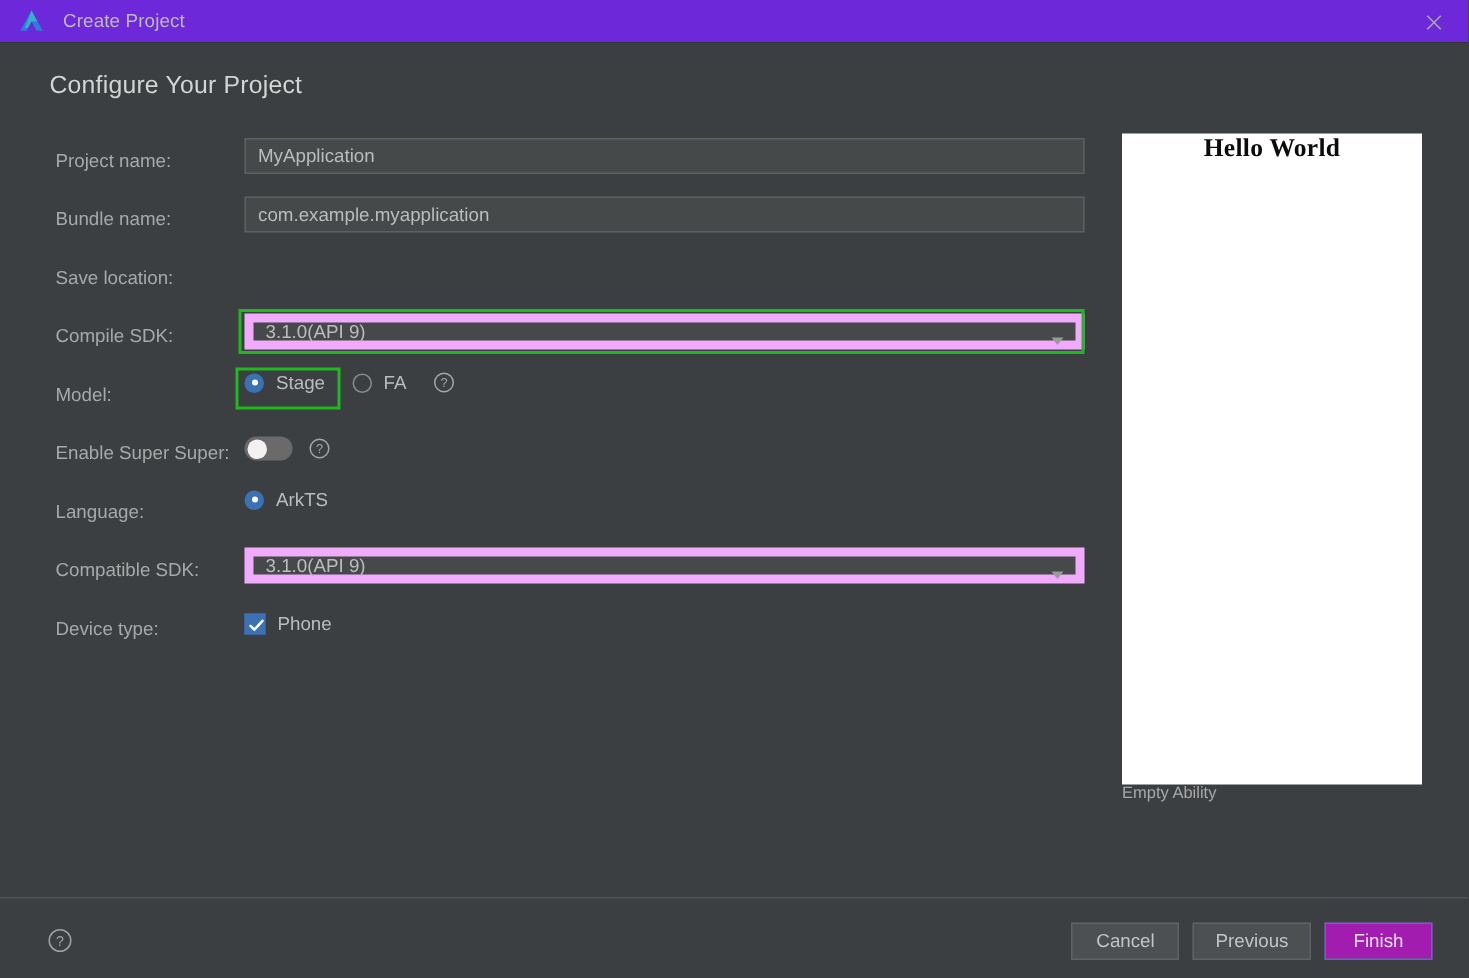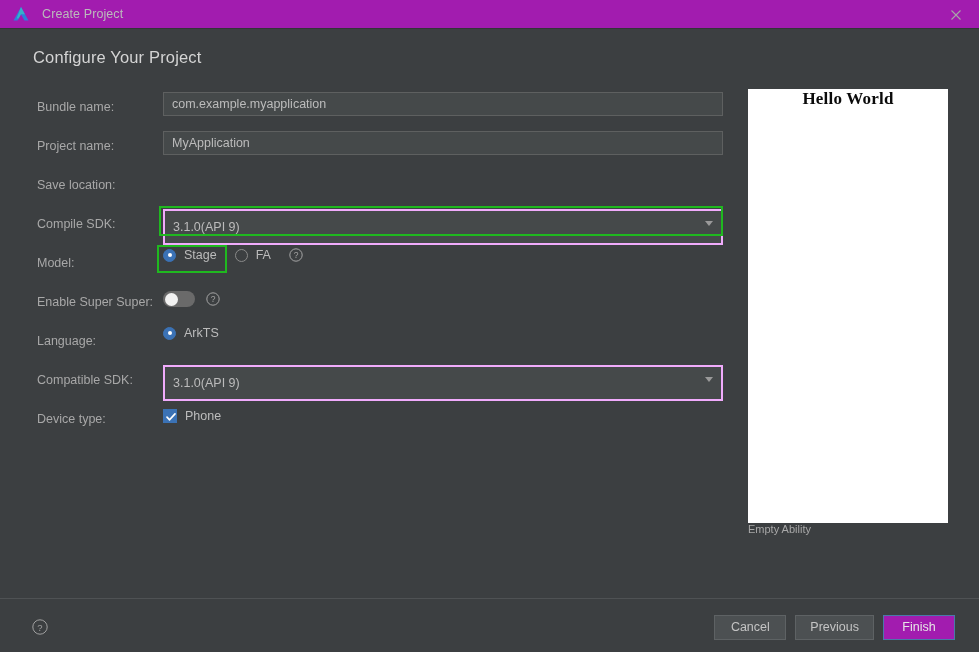--- a/index.html
+++ b/index.html
@@ -18,21 +18,21 @@
     width: 979px;
     height: 652px;
     background: #3c3f41;
   }
 
   
   .titlebar {
     position: absolute;
     left: 0; top: 0;
     width: 979px; height: 29px;
-    background: #a21caf;
+    background: #6d28d9;
     border-bottom: 1px solid #323537;
     display: flex;
     align-items: center;
   }
   .logo {
     width: 18px; height: 18px;
     margin-left: 12px;
     flex: 0 0 auto;
     display: block;
   }
@@ -109,23 +109,23 @@
   .textfield .folder-icon {
     position: absolute;
     right: 7px; top: 4px;
     width: 15px; height: 15px;
   }
 
   
   .combo {
     position: relative;
     width: 560px;
-    height: 36px;
+    height: 24px;
     background: #45494a;
-    border: 2px solid #f0abfc;
+    border: 6px solid #f0abfc;
     display: flex;
     align-items: center;
     padding: 0 8px;
     font-size: 12.5px;
     color: #bcbcbc;
   }
   .combo .arrow {
     position: absolute;
     right: 8px; top: 10px;
     width: 0; height: 0;
@@ -296,33 +296,33 @@
         <path d="M1.5 1.5 L10.5 10.5 M10.5 1.5 L1.5 10.5" stroke="#a7a7a7" stroke-width="1.1" fill="none"></path>
       </svg>
     </div>
   </div>
 
   <div class="page-title">Configure Your Project</div>
 
   <div class="form">
 
     <div class="row">
+      <div class="label">Project name:</div>
+      <div class="control">
+        <div class="textfield">
+          <span class="value" title="MyApplication">MyApplication</span>
+        </div>
+      </div>
+    </div>
+
+    <div class="row">
       <div class="label">Bundle name:</div>
       <div class="control">
         <div class="textfield">
           <span class="value" title="com.example.myapplication">com.example.myapplication</span>
-        </div>
-      </div>
-    </div>
-
-    <div class="row">
-      <div class="label">Project name:</div>
-      <div class="control">
-        <div class="textfield">
-          <span class="value" title="MyApplication">MyApplication</span>
         </div>
       </div>
     </div>
 
     <div class="row">
       <div class="label">Save location:</div>
     </div>
 
     <div class="row">
       <div class="label">Compile SDK:</div>

